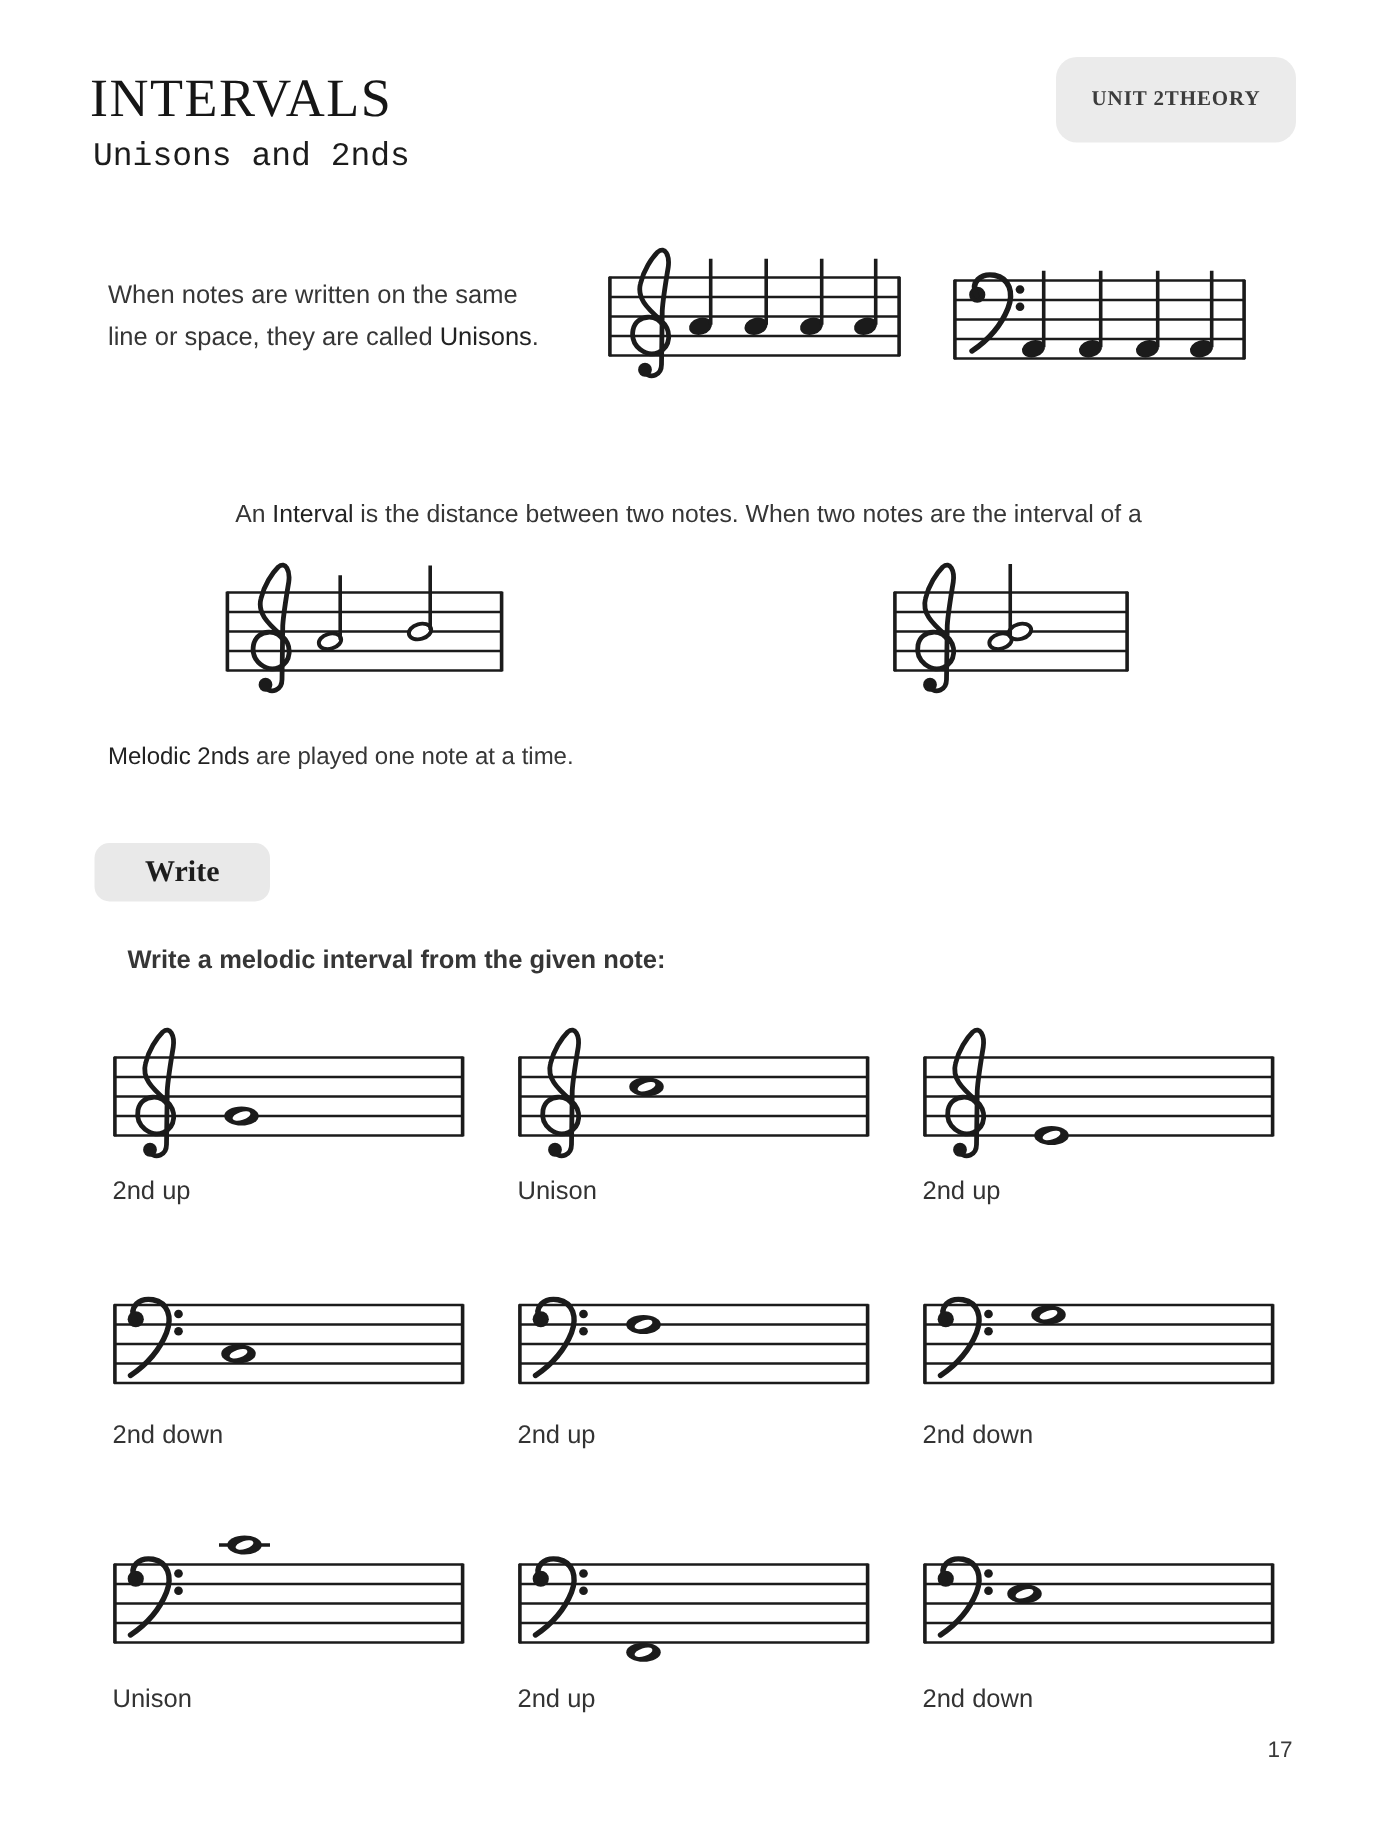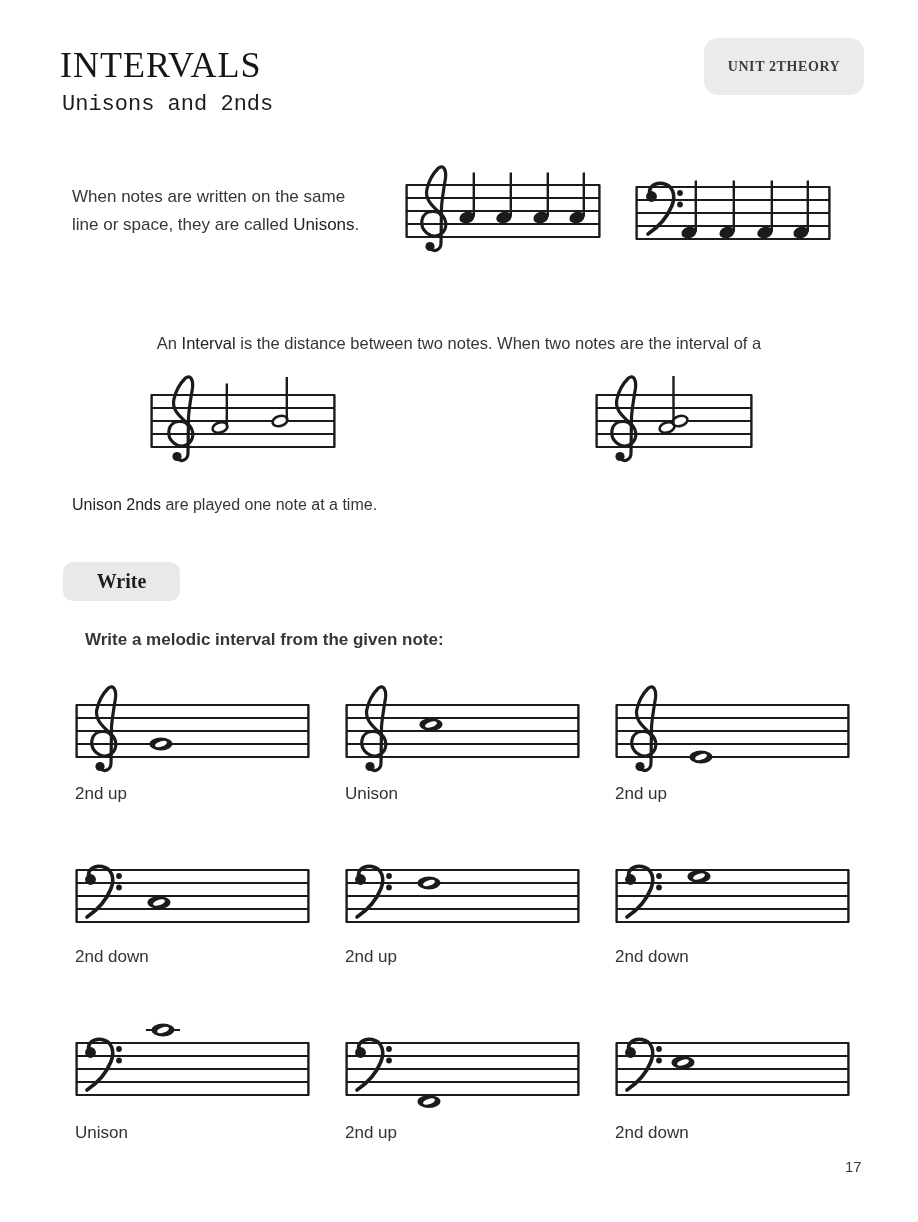--- a/index.html
+++ b/index.html
@@ -139,21 +139,21 @@
  C 38.5 11 41.5 17.5 40.5 25
  C 39 34 37 46 36.5 54
  L 36 90
  C 36 97 29 100 24.5 95" fill="none" stroke="#1b1b1b" stroke-width="3.2" stroke-linecap="round"></path>
       <circle cx="25" cy="93.5" r="4.6" fill="#1b1b1b"></circle>
       <ellipse cx="72" cy="64.5" rx="7.6" ry="5" fill="#fff" stroke="#1b1b1b" stroke-width="2.6" transform="rotate(-16 72 64.5)"></ellipse>
       <ellipse cx="85" cy="58" rx="7.6" ry="5" fill="#fff" stroke="#1b1b1b" stroke-width="2.6" transform="rotate(-16 85 58)"></ellipse>
       <line x1="78.5" y1="61" x2="78.5" y2="13" stroke="#1b1b1b" stroke-width="2.4"></line>
     </svg>
 
-  <div class="caption" style="left:72px"><b>Unison 2nds</b><span> are played one note at a time.</span></div>
+  <div class="caption" style="left:72px"><b>Melodic 2nds</b><span> are played one note at a time.</span></div>
 
   <div class="write-badge">
       <span>Write</span>
     </div>
   <div class="instruction">Write a melodic interval from the given note:</div>
 
   <svg style="left:75px;top:670px" width="235" height="117" viewBox="0 0 235 117">
       <line x1="1" y1="35" x2="234" y2="35" stroke="#1b1b1b" stroke-width="1.8"></line>
       <line x1="1" y1="48" x2="234" y2="48" stroke="#1b1b1b" stroke-width="1.8"></line>
       <line x1="1" y1="61" x2="234" y2="61" stroke="#1b1b1b" stroke-width="1.8"></line>

